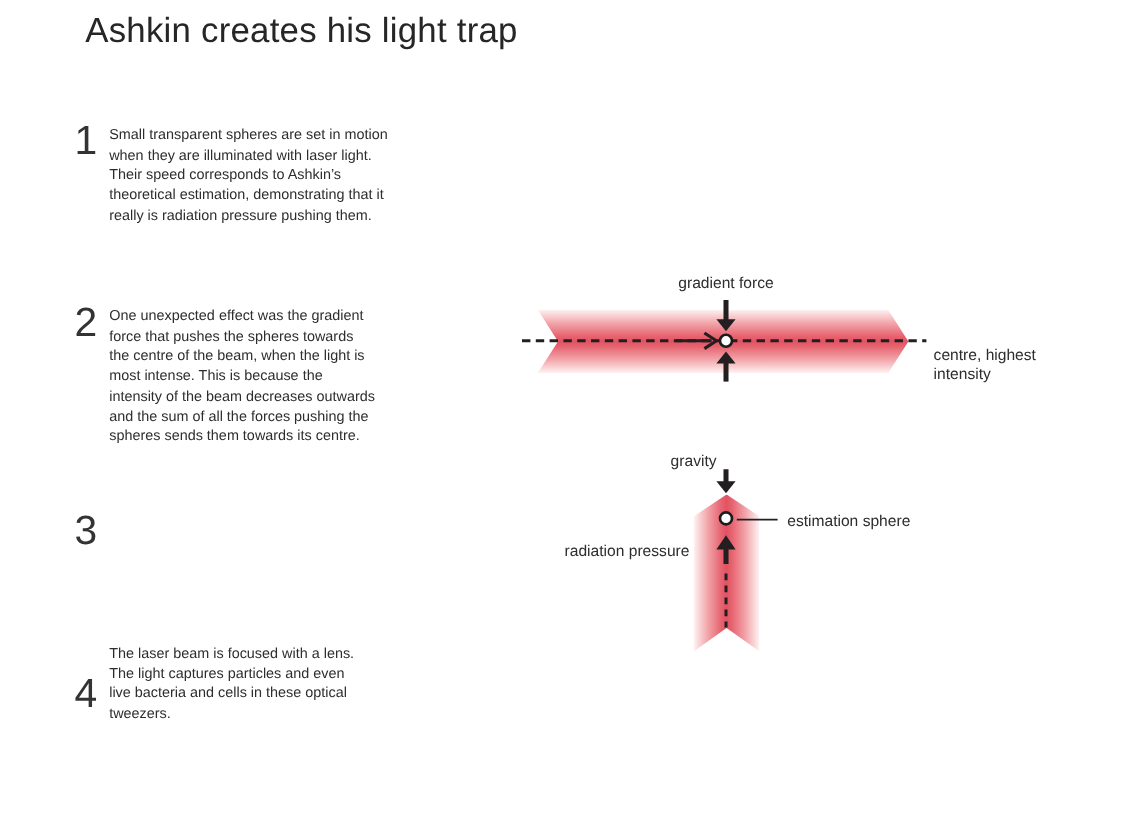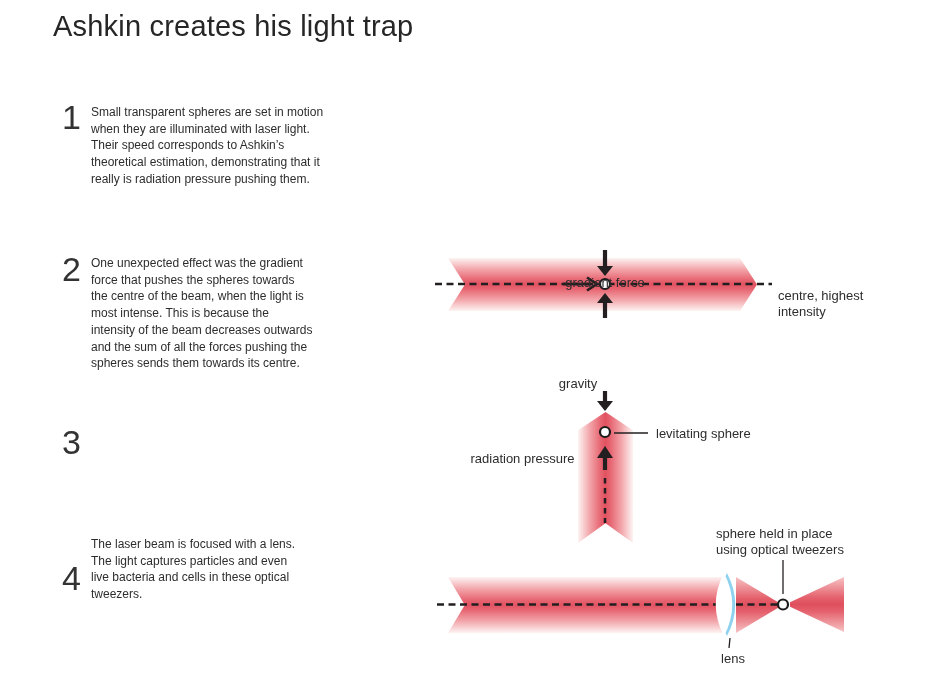--- a/index.html
+++ b/index.html
@@ -1,21 +1,21 @@
 <!DOCTYPE html>
 <html><head>
 <meta charset="utf-8">
 <style>
   html,body{margin:0;padding:0;background:#ffffff;}
   .canvas{
     position:relative;width:950px;height:689px;background:#ffffff;overflow:hidden;
     font-family:"Liberation Sans",sans-serif;color:#2d2d2d;
   }
   .title{
-    position:absolute;left:53px;top:10px;font-size:29px;font-weight:400;
+    position:absolute;left:71px;top:10px;font-size:29px;font-weight:400;
     color:#262626;letter-spacing:0.2px;white-space:nowrap;
   }
   .step-number{
     position:absolute;left:62px;font-size:34px;font-weight:400;color:#333;line-height:1;
   }
   .step-text{
     position:absolute;left:91px;width:320px;font-size:12px;line-height:16.7px;
     color:#2d2d2d;white-space:pre-line;
   }
   .diagram{position:absolute;}
@@ -80,51 +80,35 @@
     <svg class="svg-overlay" width="490" height="110">
       <line x1="5" y1="59" x2="342" y2="59" stroke="#231f20" stroke-width="2.5" stroke-dasharray="7 4.5"></line>
       <line x1="133" y1="59" x2="163" y2="59" stroke="#231f20" stroke-width="2.6"></line>
       <path d="M157 52.5 L167 59 L157 65.5" fill="none" stroke="#231f20" stroke-width="2.6"></path>
       <line x1="175" y1="25" x2="175" y2="42" stroke="#231f20" stroke-width="4.2"></line>
       <polygon points="167,41 183,41 175,51" fill="#231f20"></polygon>
       <line x1="175" y1="93" x2="175" y2="77" stroke="#231f20" stroke-width="4.2"></line>
       <polygon points="167,78 183,78 175,68" fill="#231f20"></polygon>
       <circle cx="175" cy="59" r="5" fill="#ffffff" stroke="#1c1c1c" stroke-width="2.2"></circle>
     </svg>
-    <div class="lbl lbl-c" style="left:115px;top:3px;width:120px;margin-top:47px;">gradient force</div>
+    <div class="lbl lbl-c" style="left:115px;top:3px;width:120px;">gradient force</div>
     <div class="lbl" style="left:348px;top:51px;width:130px;margin-top:12px;">centre, highest
 intensity</div>
   </div>
 
   <div class="diagram" style="left:455px;top:372px;width:330px;height:180px;">
     <div class="beam-v" style="left:123px;top:40px;width:55px;height:131px;"></div>
     <svg class="svg-overlay" width="330" height="180">
       <line x1="150" y1="19" x2="150" y2="30" stroke="#231f20" stroke-width="4.2"></line>
       <polygon points="142,29 158,29 150,39" fill="#231f20"></polygon>
       <circle cx="150" cy="60" r="5" fill="#ffffff" stroke="#1c1c1c" stroke-width="2.2"></circle>
       <line x1="159" y1="61" x2="193" y2="61" stroke="#231f20" stroke-width="1.3"></line>
       <line x1="150" y1="98" x2="150" y2="85" stroke="#231f20" stroke-width="4.2"></line>
       <polygon points="142,86 158,86 150,74" fill="#231f20"></polygon>
       <line x1="150" y1="106" x2="150" y2="151" stroke="#231f20" stroke-width="2.5" stroke-dasharray="5.5 4.5"></line>
     </svg>
     <div class="lbl lbl-c" style="left:83px;top:4px;width:80px;">gravity</div>
-    <div class="lbl" style="left:201px;top:54px;width:130px;">levitating sphere</div>
+    <div class="lbl" style="left:201px;top:54px;width:130px;">estimation sphere</div>
     <div class="lbl lbl-r" style="left:0px;top:79px;width:135px;">radiation pressure</div>
   </div>
 
-  <div class="diagram" style="left:430px;top:520px;width:460px;height:160px;">
-    <div class="beam-h beam-notch-left" style="left:18px;top:57px;width:280px;height:56px;"></div>
-    <div class="cone cone-conv" style="left:306px;top:57px;width:43px;height:56px;"></div>
-    <div class="cone cone-div" style="left:360px;top:57px;width:54px;height:55px;"></div>
-    <svg class="svg-overlay" width="460" height="160">
-      <line x1="7" y1="84.5" x2="347" y2="84.5" stroke="#231f20" stroke-width="2.5" stroke-dasharray="7 4.5"></line>
-      <path d="M297 53 C 308 74 308 95 297 116 C 286 95 286 74 297 53 Z" fill="#8ed2ef"></path>
-      <path d="M294 53 C 305 74 305 95 294 116 C 283 95 283 74 294 53 Z" fill="#ffffff"></path>
-      <line x1="353" y1="40" x2="353" y2="74" stroke="#231f20" stroke-width="1.3"></line>
-      <circle cx="353" cy="84.5" r="5" fill="#ffffff" stroke="#1c1c1c" stroke-width="2.2"></circle>
-      <line x1="300" y1="118" x2="299" y2="128" stroke="#231f20" stroke-width="1.3"></line>
-    </svg>
-    <div class="lbl" style="left:286px;top:6px;width:170px;">sphere held in place
-using optical tweezers</div>
-    <div class="lbl lbl-c" style="left:283px;top:131px;width:40px;">lens</div>
-  </div>
 
 </div>
 
 </body></html>

